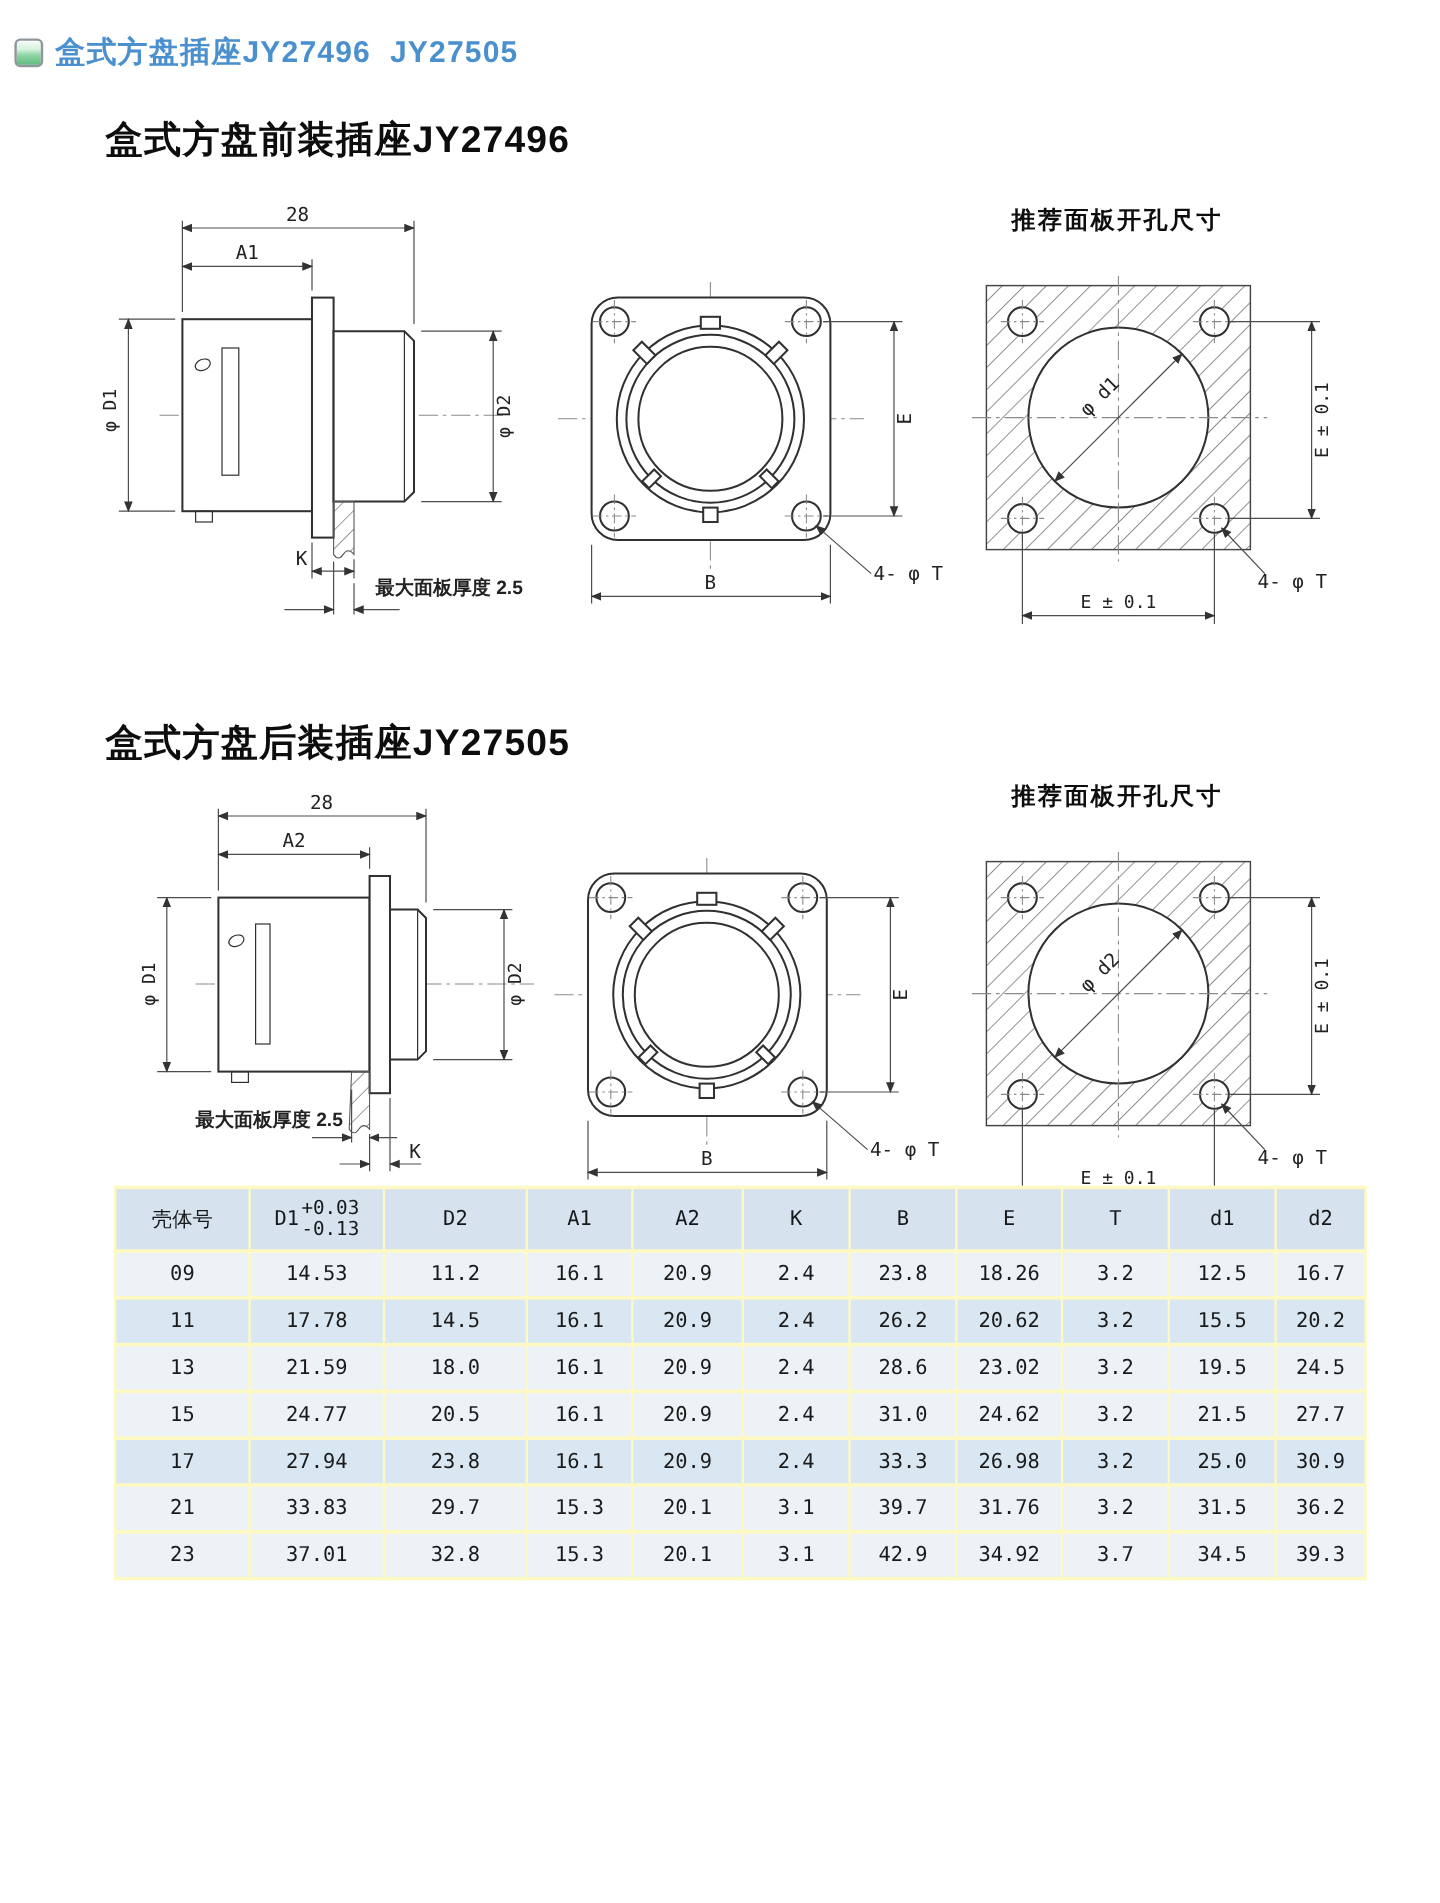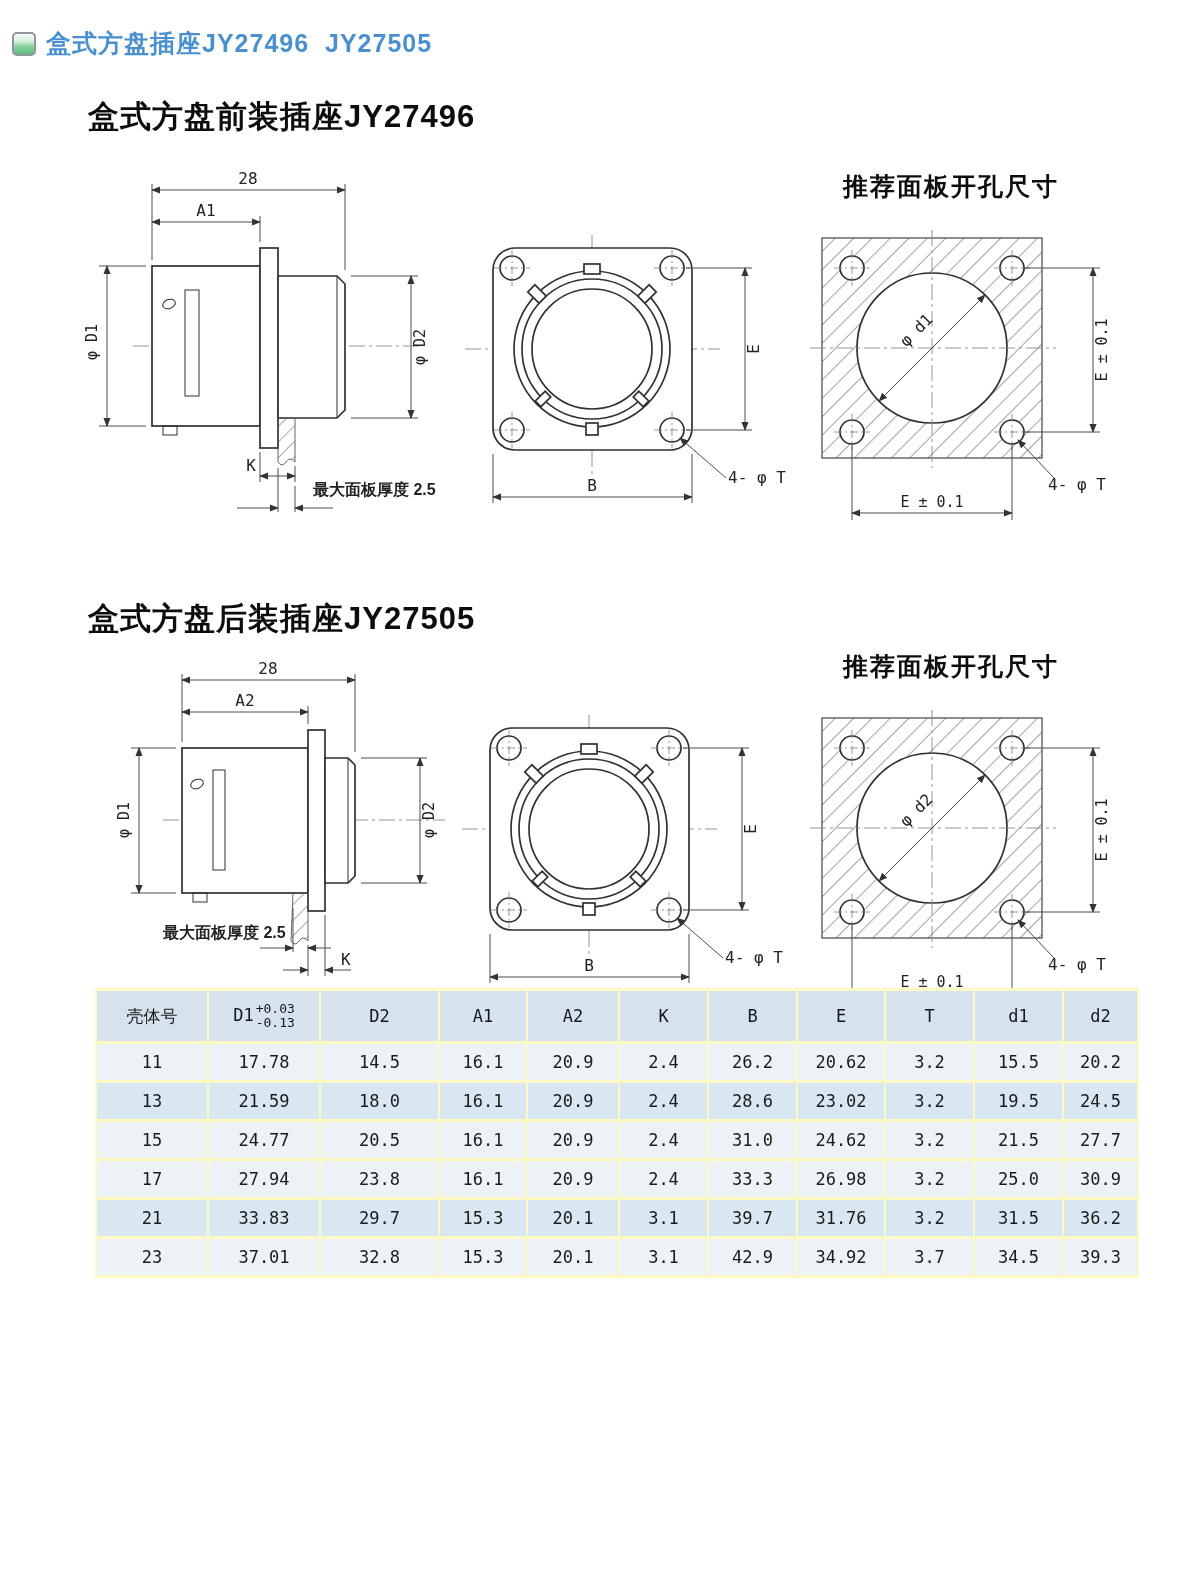--- a/index.html
+++ b/index.html
@@ -11,42 +11,42 @@
   #page{position:relative;width:1200px;height:1322px;background:#fff;overflow:hidden;
         font-family:"Liberation Sans","DejaVu Sans",sans-serif;color:#111;}
   .abs{position:absolute;}
   
   .doc-icon{left:12px;top:32px;width:24px;height:24px;border:2px solid #8f969c;border-radius:5px;
     background:linear-gradient(#f2fbf4 0%,#d9f2df 35%,#8fd4a4 60%,#5fbd80 100%);
     box-shadow:inset 0 1px 0 #ffffff;}
   .doc-title{left:46px;top:27px;font-size:25px;font-weight:bold;color:var(--accent);
     letter-spacing:1px;white-space:pre;}
   .sec-title{font-size:31px;font-weight:bold;color:#0d0d0d;letter-spacing:1px;white-space:pre;}
-  .panel-title{font-size:25px;font-weight:bold;color:#0d0d0d;letter-spacing:2px;white-space:pre;}
+  .panel-title{font-size:20px;font-weight:bold;color:#0d0d0d;letter-spacing:2px;white-space:pre;}
   
   svg text{fill:#222;font-family:"DejaVu Sans Mono","Liberation Mono",monospace;}
   svg .cjk{font-family:"Liberation Sans","DejaVu Sans",sans-serif;font-weight:bold;}
   .obj{fill:none;stroke:var(--ink);stroke-width:1.7;}
   .objw{fill:#fff;stroke:var(--ink);stroke-width:1.7;}
   .thin{fill:none;stroke:var(--ink);stroke-width:1;}
   .diml{fill:none;stroke:var(--dim);stroke-width:1;}
   .ctr{fill:none;stroke:#8a8a8a;stroke-width:0.9;stroke-dasharray:16 4 3 4;}
   .ctrs{fill:none;stroke:#8a8a8a;stroke-width:0.9;stroke-dasharray:8 3 2 3;}
   
   #spec-table{position:absolute;left:95px;top:988px;width:1014px;border-collapse:separate;
     border-spacing:2px 3px;table-layout:fixed;background:#fef9c3;}
   #spec-table th{background:var(--hdr);height:50px;font-weight:normal;
     font-family:"DejaVu Sans Mono","Liberation Mono",monospace;font-size:17px;color:#16191c;
     text-align:center;vertical-align:middle;}
   #spec-table th .cjkh{font-family:"Liberation Sans","DejaVu Sans",sans-serif;}
   #spec-table td{background:var(--rowl);height:36px;text-align:center;vertical-align:middle;
     font-family:"DejaVu Sans Mono","Liberation Mono",monospace;font-size:17px;color:#1b1b1b;}
   #spec-table tbody tr:nth-child(3n+2) td{background:var(--rowb);}
   .tolwrap{display:inline-flex;flex-direction:column;vertical-align:middle;margin-left:2px;
-    font-size:13px;line-height:1.05;text-align:left;}
+    font-size:16px;line-height:1.05;text-align:left;}
 </style>
 </head>
 <body>
 
 <div id="page">
 
   <div class="abs doc-icon"></div>
   <div class="abs doc-title">盒式方盘插座JY27496  JY27505</div>
 
   <div class="abs sec-title" style="left:88px;top:96px;">盒式方盘前装插座JY27496</div>
@@ -364,20 +364,33 @@
         <th>K</th>
         <th>B</th>
         <th>E</th>
         <th>T</th>
         <th>d1</th>
         <th>d2</th>
       </tr>
     </thead>
     <tbody>
         <tr>
+          <td>09</td>
+          <td>14.53</td>
+          <td>11.2</td>
+          <td>16.1</td>
+          <td>20.9</td>
+          <td>2.4</td>
+          <td>23.8</td>
+          <td>18.26</td>
+          <td>3.2</td>
+          <td>12.5</td>
+          <td>16.7</td>
+        </tr>
+        <tr>
           <td>11</td>
           <td>17.78</td>
           <td>14.5</td>
           <td>16.1</td>
           <td>20.9</td>
           <td>2.4</td>
           <td>26.2</td>
           <td>20.62</td>
           <td>3.2</td>
           <td>15.5</td>

